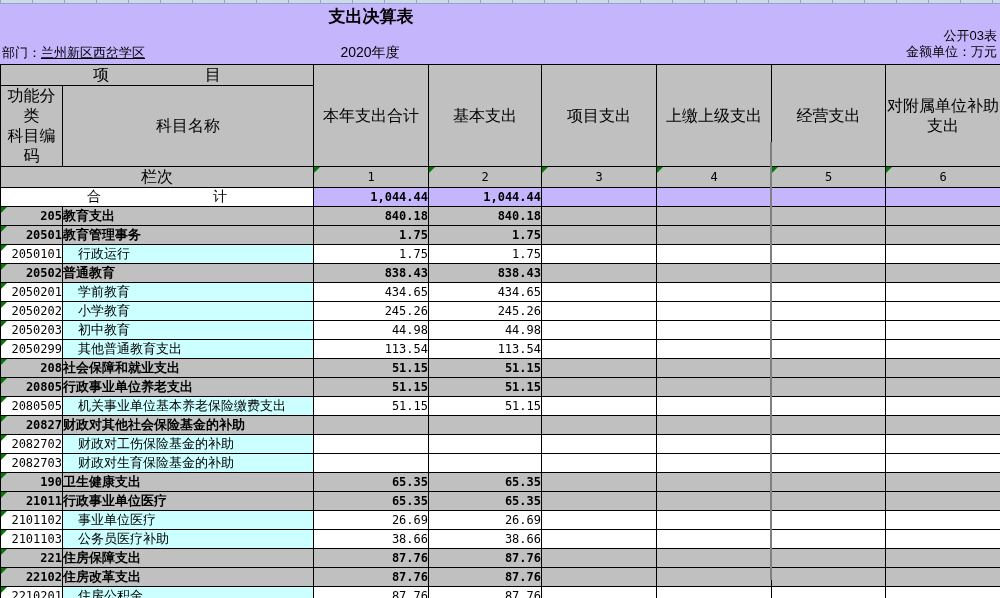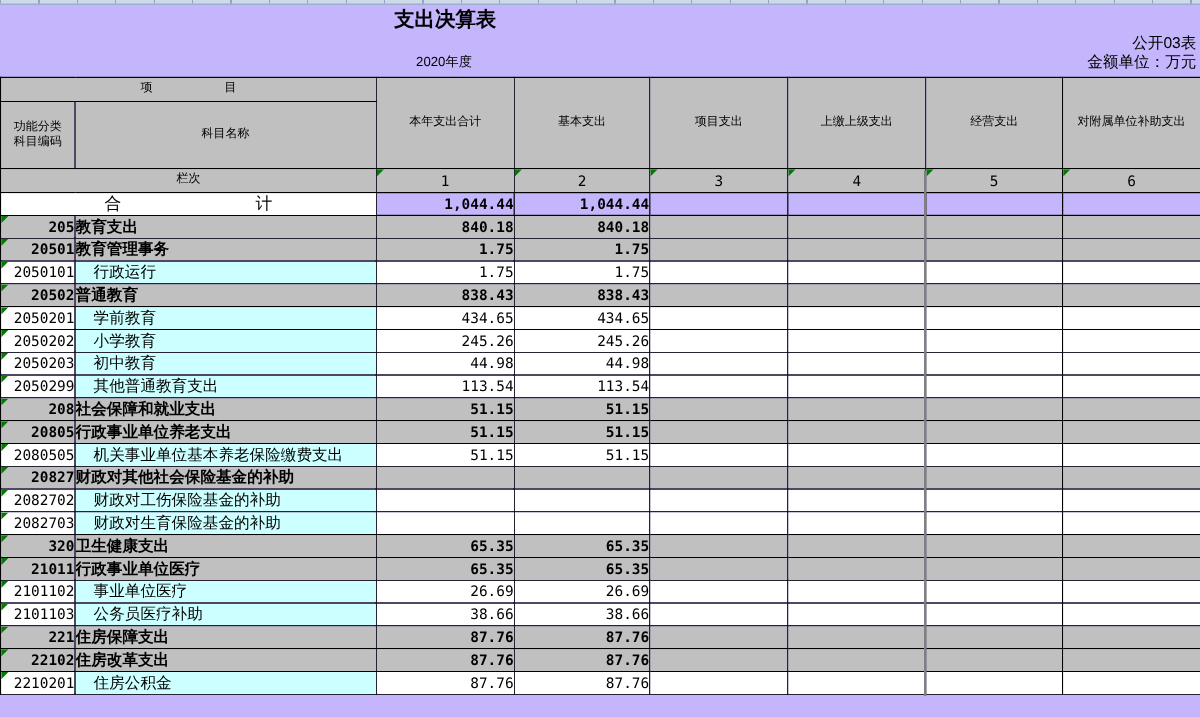--- a/index.html
+++ b/index.html
@@ -14,32 +14,32 @@
   .col-strip{position:absolute;top:0;left:0;width:1000px;height:4px;
     background-color:var(--strip-bg);
     background-image:repeating-linear-gradient(to right,var(--strip-line) 0 1px,transparent 1px 32px);
     border-bottom:1px solid var(--strip-line);}
 
   .title{position:absolute;top:5px;left:0;width:742px;text-align:center;
     font-size:17px;font-weight:bold;color:#000;}
   .form-label{position:absolute;top:27px;right:3px;font-size:13px;color:#000;}
   .dept{position:absolute;top:44px;left:2px;font-size:13px;color:#000;}
   .dept .uline{text-decoration:underline;}
-  .year{position:absolute;top:44px;left:280px;width:180px;text-align:center;font-size:11px;}
+  .year{position:absolute;top:44px;left:280px;width:180px;text-align:center;font-size:14px;}
   .unit{position:absolute;top:43px;right:3px;font-size:13px;}
 
   table.sheet{position:absolute;top:64px;left:0;width:1000px;
     border-collapse:collapse;table-layout:fixed;}
   .sheet th,.sheet td{border:1px solid #000;padding:0;overflow:hidden;
     position:relative;vertical-align:middle;font-weight:normal;color:#000;}
   tr.hr1{height:20px;} tr.hr2{height:56px;} tr.hr3{height:20px;} tr.hr4{height:19px;}
   tbody tr{height:19px;}
 
   .gray{background:var(--gray);}
-  .sheet th{font-size:10px;text-align:center;line-height:1.25;}
+  .sheet th{font-size:16px;text-align:center;line-height:1.25;}
   .prewrap{white-space:pre-line;}
   .colnum{font-family:"DejaVu Sans Mono","Liberation Mono",monospace;font-size:12px;
     text-align:center;background:var(--gray);}
   .num{font-family:"DejaVu Sans Mono","Liberation Mono",monospace;font-size:12px;
     text-align:right;padding-right:4px;white-space:nowrap;}
   .num.b{font-weight:bold;}
   .code{font-family:"DejaVu Sans Mono","Liberation Mono",monospace;font-size:12px;
     text-align:right;padding-left:2px;white-space:nowrap;}
   .name{font-size:13px;text-align:left;padding-left:3px;white-space:nowrap;}
   .total-label{font-size:14px;text-align:center;background:#fff;}
@@ -60,20 +60,21 @@
 </head>
 <body>
 
 <div class="page">
 
   <div class="col-strip"></div>
 
   <div class="title">支出决算表</div>
   <div class="form-label">公开03表</div>
 
+  <div class="dept"><span>部门：</span><span class="uline">兰州新区西岔学区</span></div>
   <div class="year">2020年度</div>
   <div class="unit">金额单位：万元</div>
 
   <table class="sheet">
     <colgroup>
       <col style="width:62px">
         <col style="width:251px">
       <col style="width:115px">
         <col style="width:113px">
         <col style="width:115px">
@@ -250,21 +251,21 @@
           <td class="code tri">2082703</td>
           <td class="name">财政对生育保险基金的补助</td>
           <td class="num"></td>
           <td class="num"></td>
           <td class="num"></td>
           <td class="num"></td>
           <td class="num"></td>
           <td class="num"></td>
         </tr>
         <tr class="group">
-          <td class="code tri">320</td>
+          <td class="code tri">190</td>
           <td class="name">卫生健康支出</td>
           <td class="num">65.35</td>
           <td class="num">65.35</td>
           <td class="num"></td>
           <td class="num"></td>
           <td class="num"></td>
           <td class="num"></td>
         </tr>
         <tr class="group">
           <td class="code tri">21011</td>

